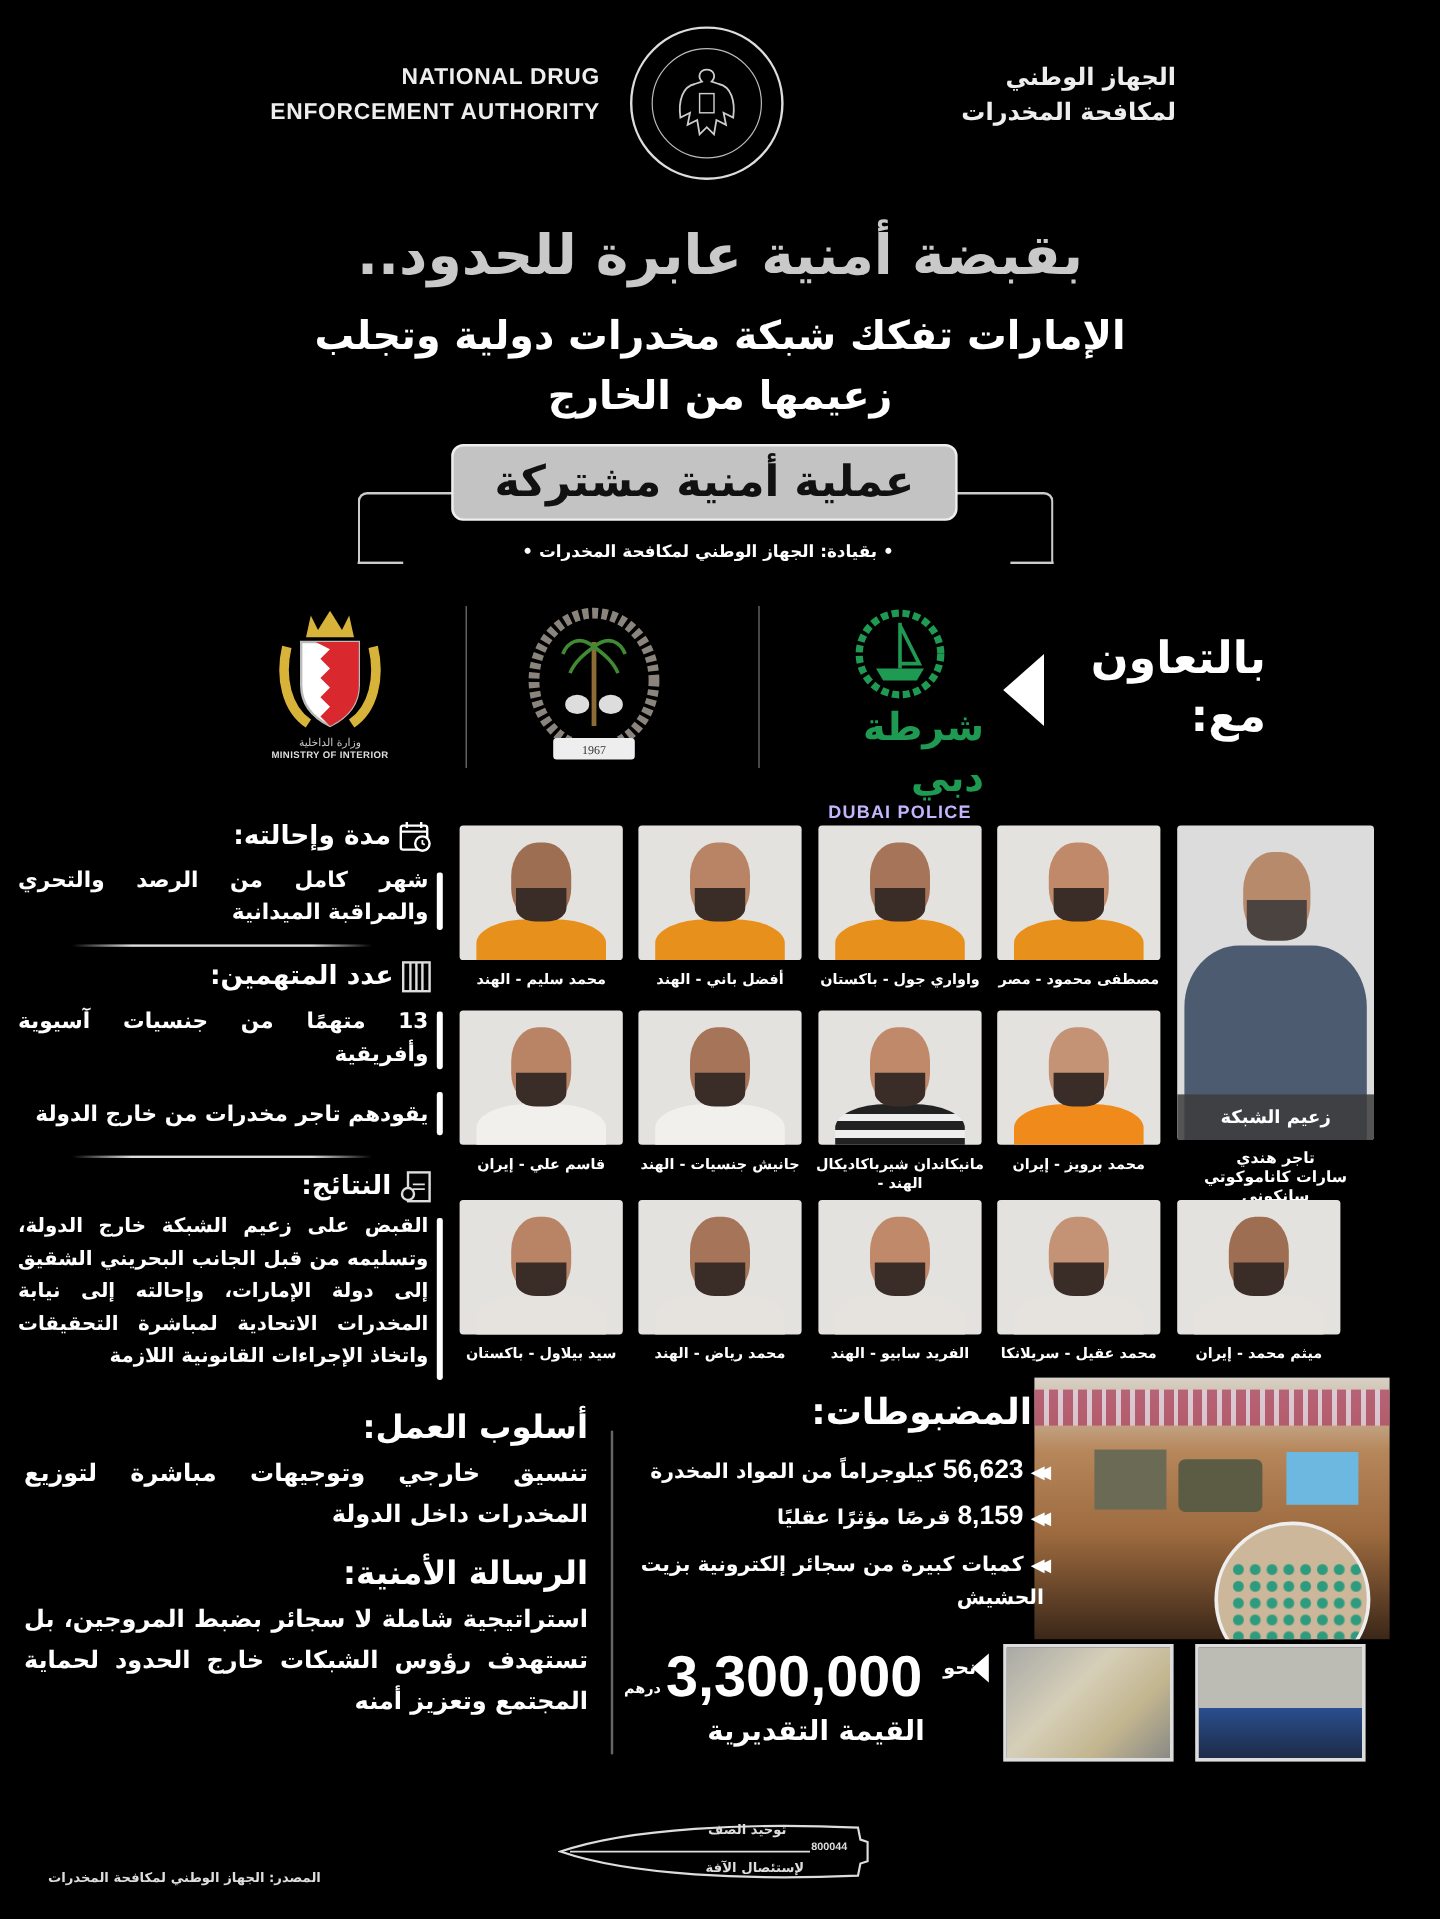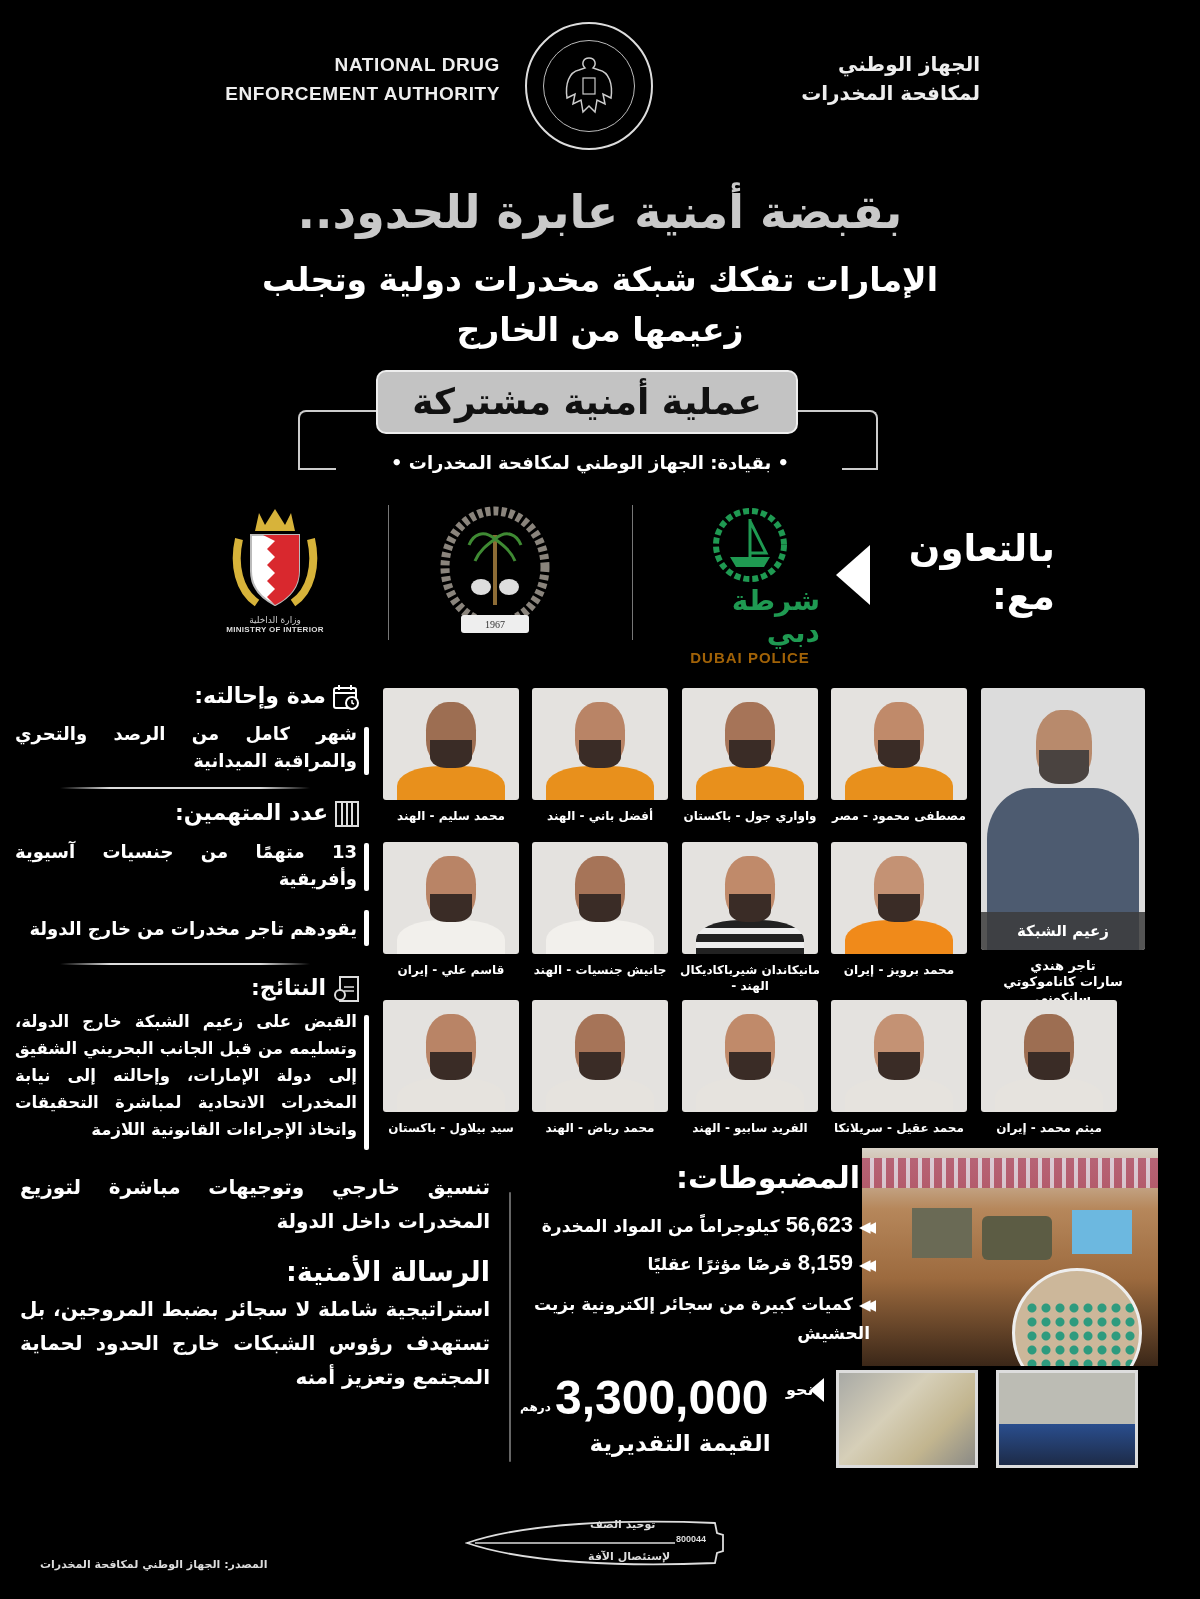--- a/index.html
+++ b/index.html
@@ -15,30 +15,30 @@
   .seal-inner { position: absolute; left: 16px; top: 16px; width: 92px; height: 92px; border-radius: 50%; border: 1px solid #bbb; display:flex; align-items:center; justify-content:center; }
   .seal-inner svg { width: 56px; height: 64px; }
 
   
   .title1 { left: 0; top: 185px; width: 1200px; text-align: center; font-weight: bold; font-size: 46px; color: #c9c9c9; }
   .title2 { left: 0; top: 255px; width: 1200px; text-align: center; font-weight: bold; font-size: 33px; line-height: 50px; color: #fff; }
 
   
   .op-frame { left: 298px; top: 410px; width: 580px; height: 60px; border: 2px solid #ccc; border-bottom: none; border-radius: 8px 8px 0 0; }
   .op-pill { left: 376px; top: 370px; width: 422px; height: 64px; background: #c3c3c3; border: 2px solid #eee; border-radius: 10px; text-align: center; font-weight: bold; font-size: 36px; line-height: 60px; color: #111; }
-  .op-lead { left: 290px; top: 452px; width: 600px; text-align: center; font-weight: bold; font-size: 18px; color: #fff; }
+  .op-lead { left: 290px; top: 452px; width: 600px; text-align: center; font-weight: bold; font-size: 14px; color: #fff; }
   .op-lead-line { top: 468px; height: 2px; background: #ccc; }
 
   
   .coop { left: 880px; top: 525px; width: 175px; text-align: right; font-weight: bold; font-size: 37px; line-height: 48px; }
   .coop-arrow { left: 836px; top: 545px; width: 0; height: 0; border-top: 30px solid transparent; border-bottom: 30px solid transparent; border-right: 34px solid #fff; }
   .vdiv { width: 1px; height: 135px; top: 505px; background: #777; }
   .logo-box { top: 505px; display: flex; flex-direction: column; align-items: center; }
-  .dp-name-ar { font-weight: bold; font-size: 28px; color: #1f9a52; line-height: 32px; }
-  .dp-name-en { font-family: "Liberation Sans", sans-serif; font-weight: bold; font-size: 15px; color: #a16207; letter-spacing: 1px; }
+  .dp-name-ar { font-weight: bold; font-size: 32px; color: #1f9a52; line-height: 42px; }
+  .dp-name-en { font-family: "Liberation Sans", sans-serif; font-weight: bold; font-size: 15px; color: #c4b5fd; letter-spacing: 1px; }
   .moi-en { font-family: "Liberation Sans", sans-serif; font-weight: bold; font-size: 8px; color: #ddd; letter-spacing: 0.3px; }
   .moi-ar { font-size: 9px; color: #ccc; }
 
   
   .info { direction: rtl; text-align: right; }
   .info-h { font-weight: bold; font-size: 22px; color: #fff; }
   .info-t { font-weight: bold; font-size: 18px; line-height: 27px; color: #fff; text-align: justify; text-align-last: right; }
   .bar { width: 5px; background: #fff; border-radius: 2px; }
   .hsep { height: 2px; background: linear-gradient(90deg, transparent, #ddd 20%, #ddd 80%, transparent); }
   .ico { display: inline-block; vertical-align: middle; margin-left: 6px; }
@@ -312,20 +312,21 @@
 <div class="abs photo-sm" style="left:836px;background:linear-gradient(135deg,#a9aaa6,#d6cfb8 40%,#c2b58f 70%,#8a8a86);"></div>
 <div class="abs photo-sm" style="left:996px;background:linear-gradient(180deg,#bcbcb4 0 55%,#2a4e8e 55%,#1d2b48 100%);"></div>
 
 <div class="abs value-arrow"></div>
 <div class="abs value-pre rtl">نحو</div>
 <div class="abs value-num">3,300,000</div>
 <div class="abs value-unit rtl">درهم</div>
 <div class="abs value-lbl">القيمة التقديرية</div>
 
 <div class="abs modus">
+  <div class="h">أسلوب العمل:</div>
   <div class="t">تنسيق خارجي وتوجيهات مباشرة لتوزيع المخدرات داخل الدولة</div>
   <div class="h" style="margin-top:14px;">الرسالة الأمنية:</div>
   <div class="t">استراتيجية شاملة لا سجائر بضبط المروجين، بل تستهدف رؤوس الشبكات خارج الحدود لحماية المجتمع وتعزيز أمنه</div>
 </div>
 
 <svg class="abs spear" viewBox="0 0 260 56">
   <path d="M2 28 C60 8 160 4 250 8 L252 18 L258 20 L258 36 L252 38 L250 48 C160 52 60 48 2 28 Z" fill="none" stroke="#ddd" stroke-width="1.8"></path>
   <line x1="10" y1="28" x2="210" y2="28" stroke="#ddd" stroke-width="1.5"></line>
 </svg>
 <div class="abs spear-t1">توحيد الصف</div>

